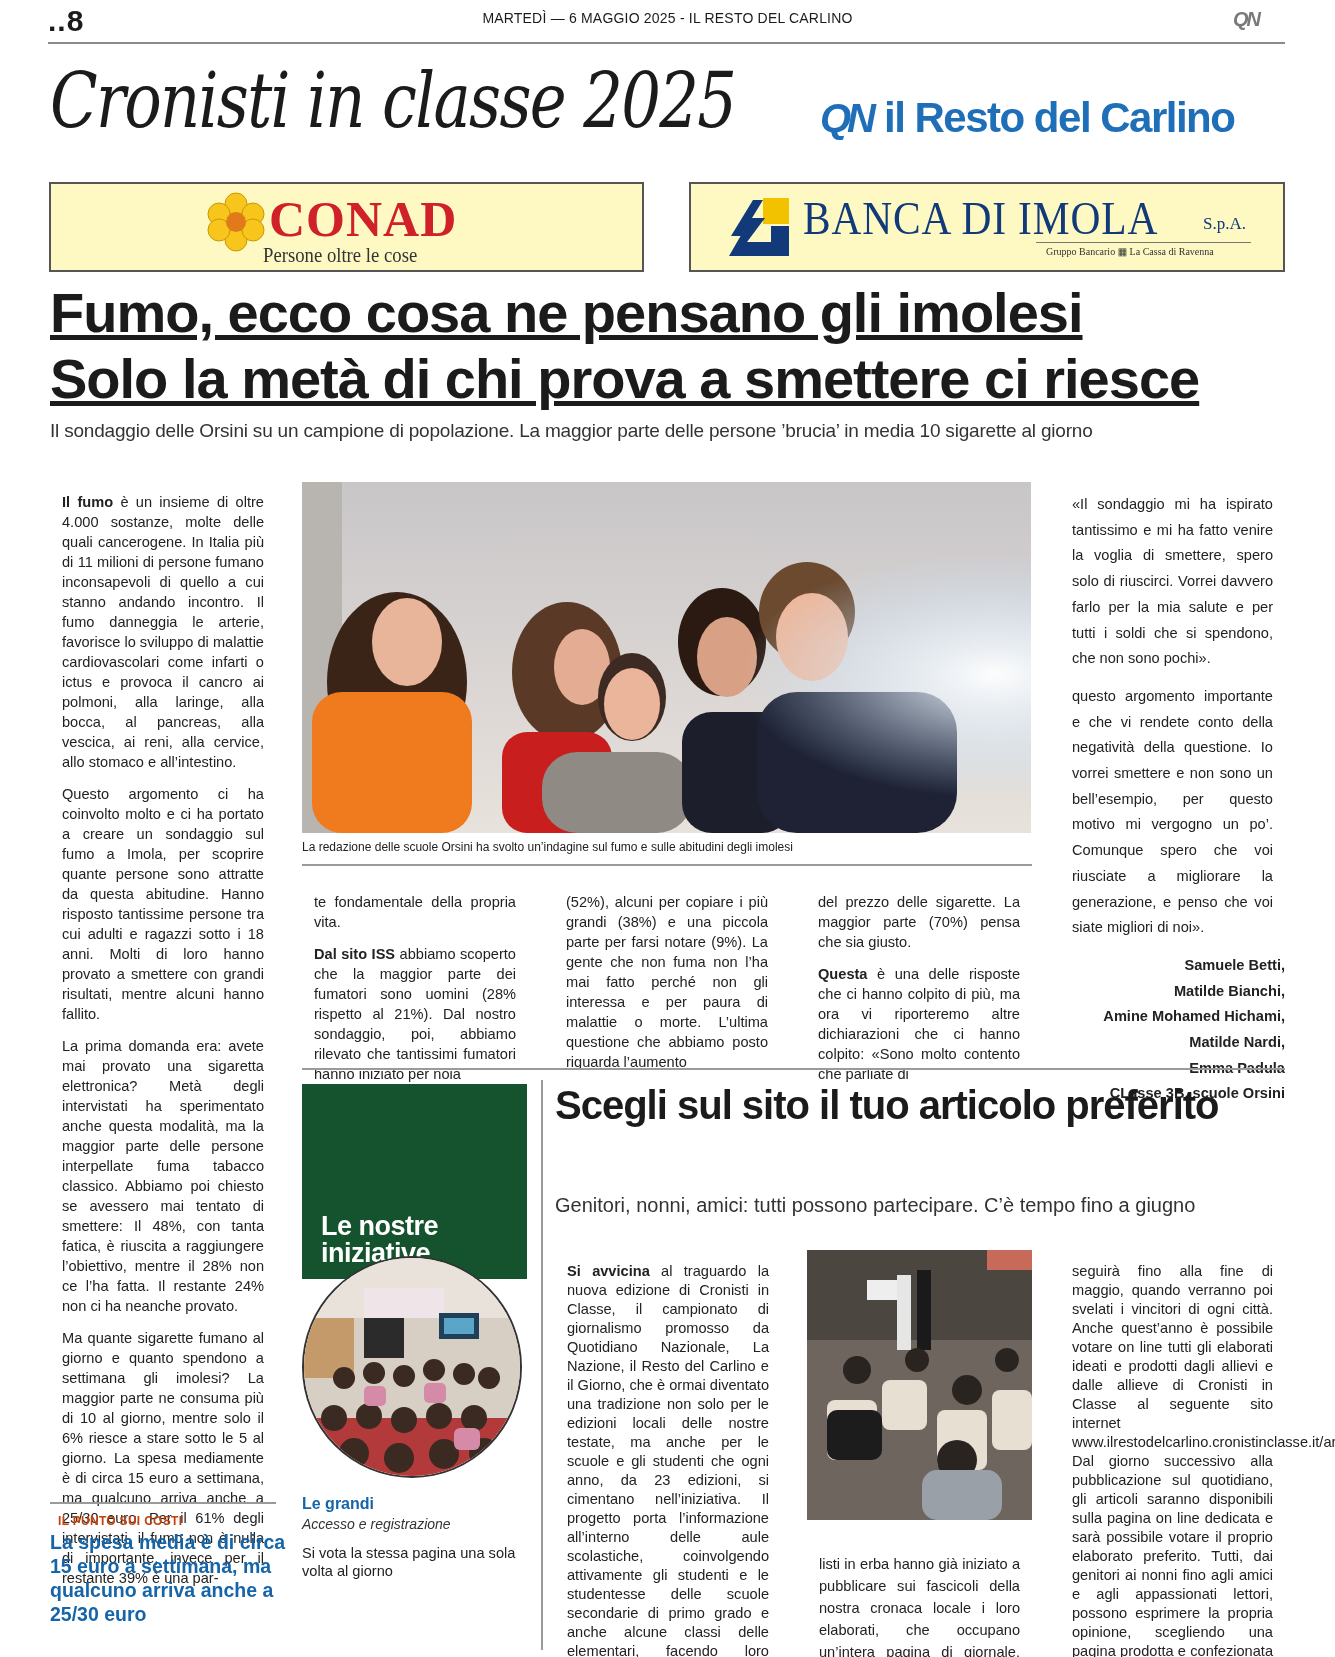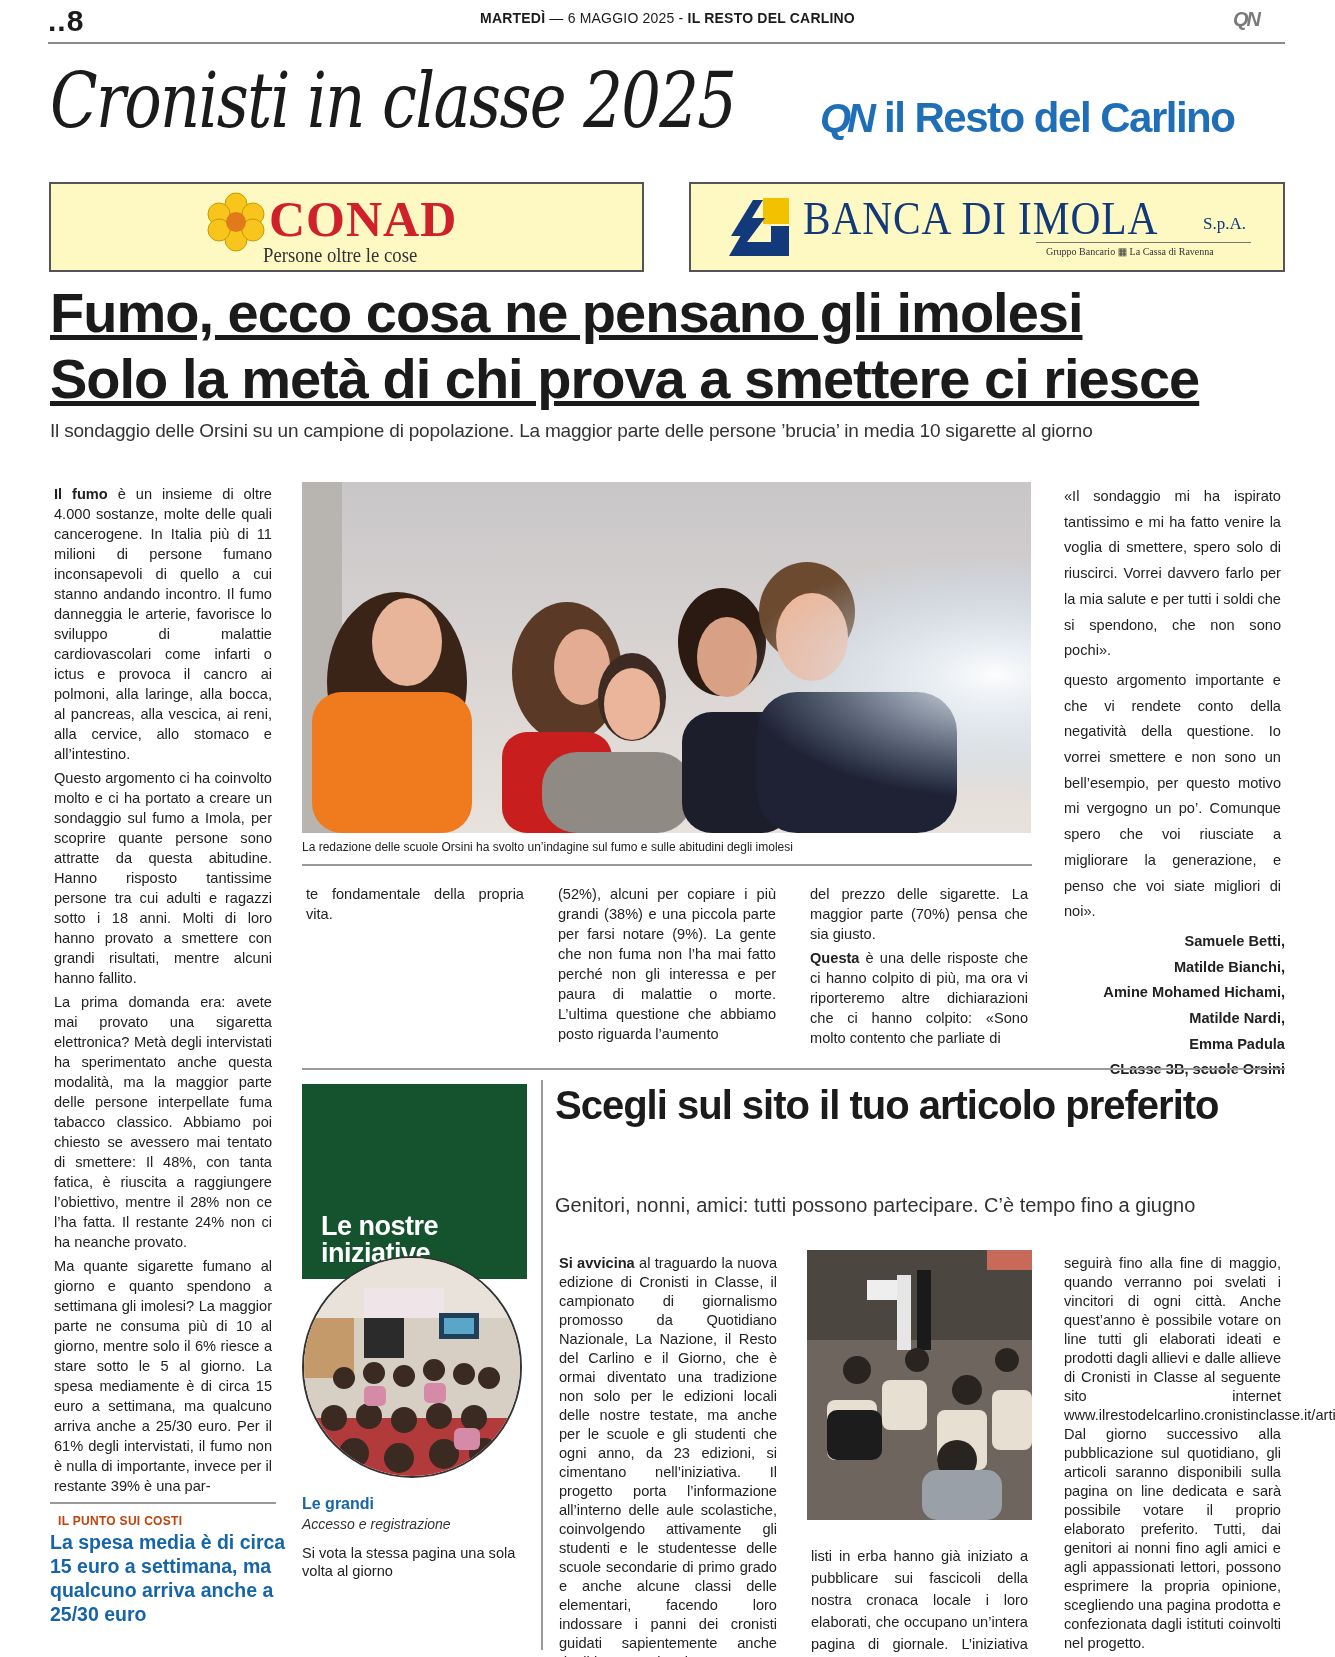--- a/index.html
+++ b/index.html
@@ -3,21 +3,21 @@
 <meta charset="utf-8">
 <style>
   * { box-sizing: border-box; margin: 0; padding: 0; }
   html, body { width: 1335px; height: 1657px; background: #fff; overflow: hidden; }
   body { position: relative; font-family: "Liberation Sans", sans-serif; color: #1b1b1b; }
   .abs { position: absolute; }
 
   
   .pagenum { left: 48px; top: 4px; font: bold 30px "Liberation Sans", sans-serif; letter-spacing: 1px; }
   .dateline { left: 0; width: 1335px; top: 10px; text-align: center; font-size: 14px; letter-spacing: .2px; }
-  .dateline b { font-weight: bold; margin-top: 34px; }
+  .dateline b { font-weight: normal; margin-top: 34px; }
   .qn-small { left: 1233px; top: 8px; width: 50px; height: 22px; font: 900 italic 20px "Liberation Sans", sans-serif; color: #7a7a7a; letter-spacing: -2px; }
   .toprule { left: 48px; top: 42px; width: 1237px; height: 2px; background: #8a8a8a; }
 
   
   .masthead { left: 50px; top: 56px; font: italic 76px "DejaVu Serif", serif; letter-spacing: -2px; color: #1b1b1b; transform: scaleX(.82); transform-origin: left; white-space: nowrap; }
   .brand { left: 820px; top: 94px; white-space: nowrap; color: #1f6fb8; font-weight: bold; display: flex; align-items: center; gap: 12px; }
   .brand .qnlogo { font: 900 italic 40px "Liberation Sans", sans-serif; letter-spacing: -4px; }
   .brand .name { font: bold 42px "Liberation Sans", sans-serif; letter-spacing: -1.5px; }
 
   
@@ -34,21 +34,21 @@
   .banca-group { position: absolute; left: 355px; top: 62px; font: 10px "Liberation Serif", serif; color: #333; white-space: nowrap; }
 
   
   .h1 { left: 50px; top: 280px; font: 900 56px "Liberation Sans", sans-serif; letter-spacing: -1px; line-height: 66px; white-space: nowrap; text-decoration: underline; }
   .h1b { top: 346px; }
   .standfirst { left: 50px; top: 420px; font: 19px "Liberation Sans", sans-serif; color: #333; white-space: nowrap; letter-spacing: -.2px; }
 
   
   .col { font: 14.6px/20px "Liberation Sans", sans-serif; color: #222; text-align: justify; }
   .col b { font-weight: bold; }
-  .col p { margin: 4px; }
+  .col p { margin: 12px; }
   .col1 { left: 50px; top: 480px; width: 226px; }
   .bodyc2 { left: 302px; top: 880px; width: 226px; }
   .bodyc3 { left: 554px; top: 880px; width: 226px; }
   .bodyc4 { left: 806px; top: 880px; width: 226px; }
   .col5 { left: 1060px; top: 480px; width: 225px; line-height: 25.7px; }
   .sign { text-align: right; font-weight: bold; line-height: 25.7px; }
 
   
   .photo1 { left: 302px; top: 482px; width: 729px; height: 351px; overflow: hidden; }
   .caption { left: 302px; top: 840px; font: 12px "Liberation Sans", sans-serif; color: #222; white-space: nowrap; }
@@ -164,20 +164,21 @@
     <ellipse cx="510" cy="155" rx="36" ry="44" fill="#edb89c"></ellipse>
     <rect x="455" y="210" width="200" height="141" rx="40" fill="#1e2234"></rect>
     <rect x="0" y="0" width="729" height="351" fill="url(#flare)"></rect>
   </svg>
 </div>
 <div class="abs caption">La redazione delle scuole Orsini ha svolto un’indagine sul fumo e sulle abitudini degli imolesi</div>
 <div class="abs caprule"></div>
 
 <div class="abs col bodyc2">
   <p>te fondamentale della propria vita.</p>
+  <p><b>Dal sito ISS</b><span> abbiamo scoperto che la maggior parte dei fumatori sono uomini (28% rispetto al 21%). Dal nostro sondaggio, poi, abbiamo rilevato che tantissimi fumatori hanno iniziato per noia</span></p>
 </div>
 <div class="abs col bodyc3">
   <p>(52%), alcuni per copiare i più grandi (38%) e una piccola parte per farsi notare (9%). La gente che non fuma non l’ha mai fatto perché non gli interessa e per paura di malattie o morte. L’ultima questione che abbiamo posto riguarda l’aumento</p>
 </div>
 <div class="abs col bodyc4">
   <p>del prezzo delle sigarette. La maggior parte (70%) pensa che sia giusto.</p>
   <p><b>Questa</b><span> è una delle risposte che ci hanno colpito di più, ma ora vi riporteremo altre dichiarazioni che ci hanno colpito: «Sono molto contento che parliate di</span></p>
 </div>
 
 <div class="abs col col5">

